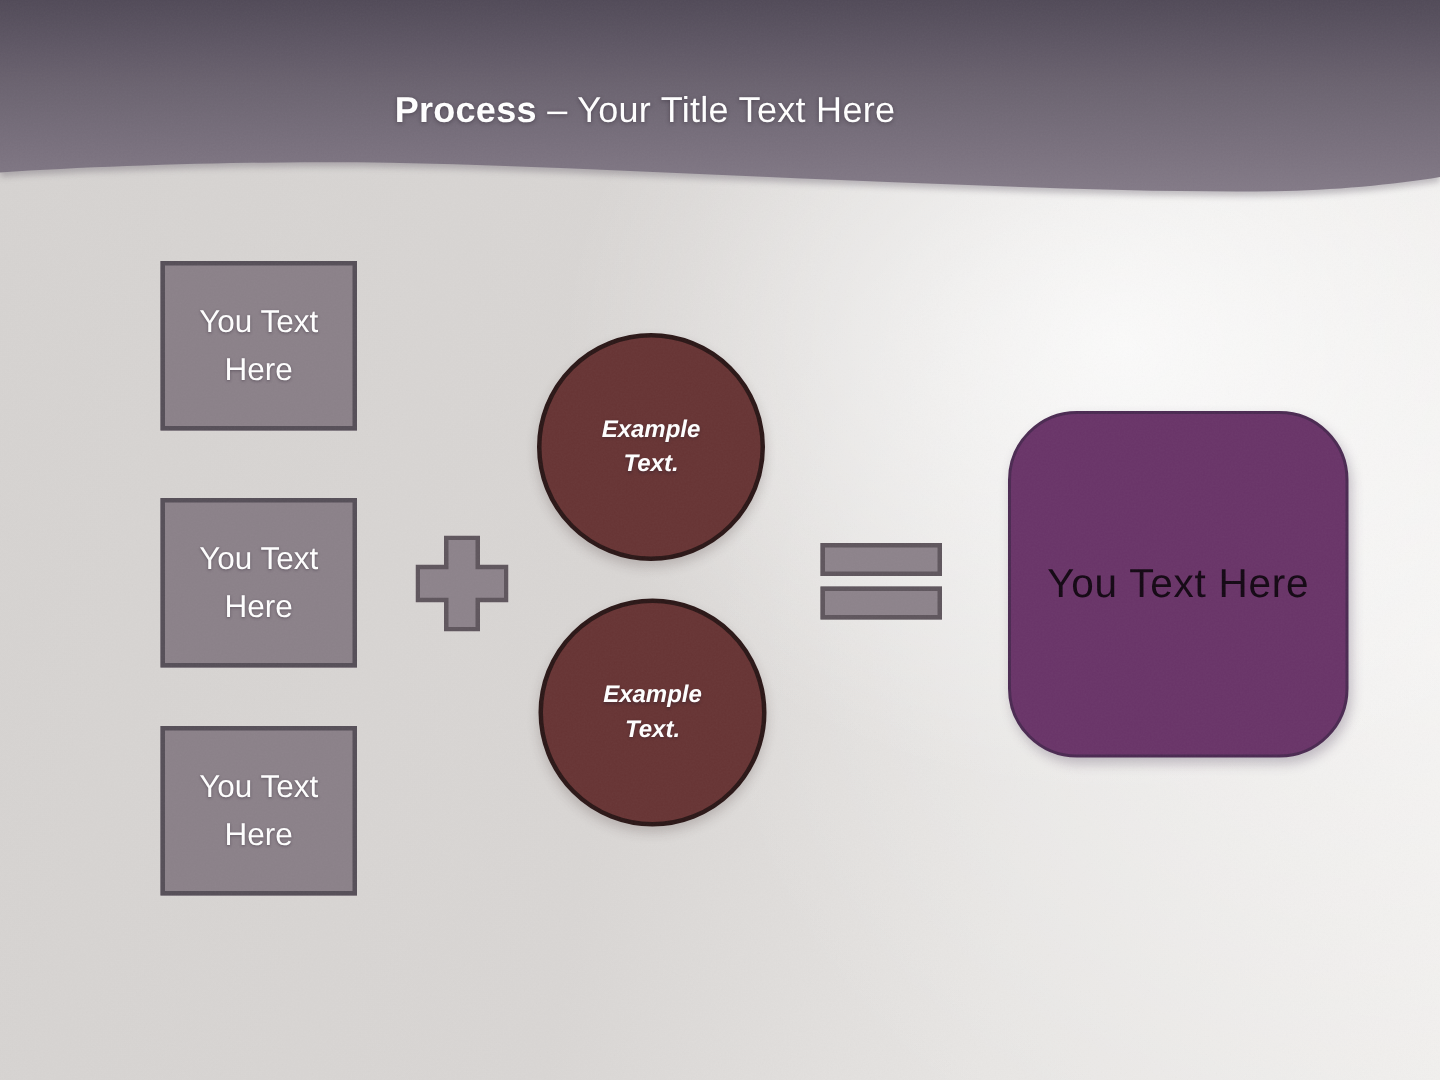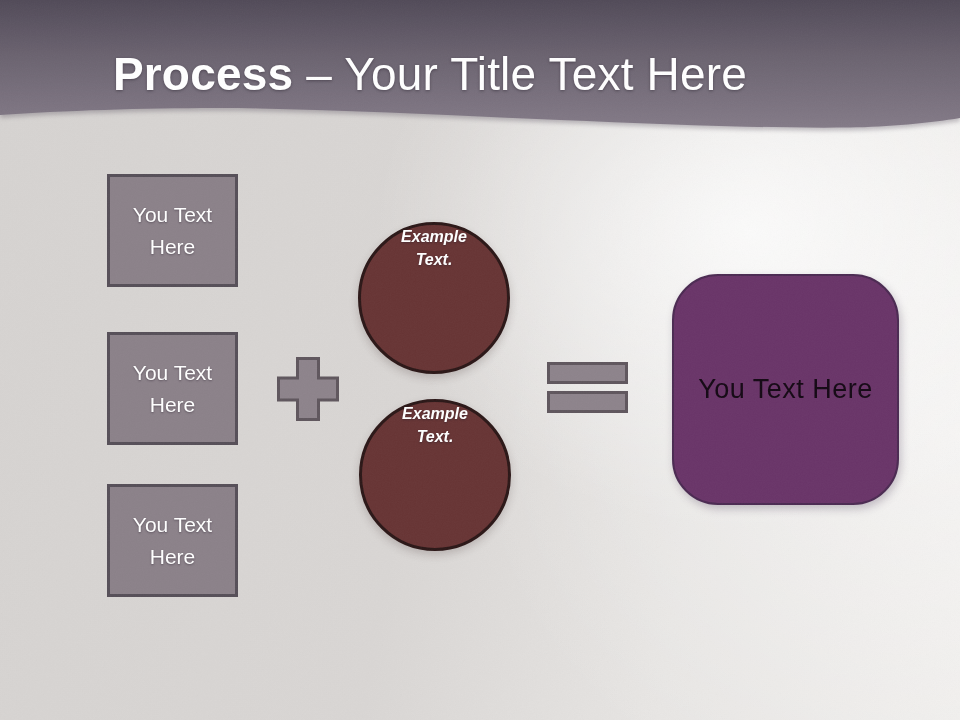--- a/index.html
+++ b/index.html
@@ -17,21 +17,21 @@
     position:absolute;inset:0;width:100%;height:100%;
     opacity:.45;pointer-events:none;z-index:5;
   }
   .header-wave{
     position:absolute;top:0;left:0;width:960px;height:150px;z-index:1;
     filter:drop-shadow(0 3px 2px rgba(90,80,95,0.35));
   }
   .slide-title{
     position:absolute;top:52px;left:0;width:860px;
     text-align:center;z-index:2;
-    font-size:46px;line-height:44px;color:#ffffff;
+    font-size:24px;line-height:44px;color:#ffffff;
     text-shadow:0 1px 3px rgba(30,25,35,0.45);
     letter-spacing:.2px;
   }
   .slide-title .bold{font-weight:bold;}
   .shape-text{
     text-align:center;color:#ffffff;
     text-shadow:0 1px 2px rgba(40,30,45,0.45);
   }
   .input-box{
     position:absolute;left:107px;width:131px;height:113px;
@@ -46,21 +46,21 @@
   .equals-shape{position:absolute;left:547px;top:362px;z-index:3;}
   .equals-bar{
     width:81px;height:22px;box-sizing:border-box;
     background:#8d838b;border:3px solid #5f565d;
     margin-bottom:7px;
   }
   .example-circle{
     position:absolute;width:146px;height:146px;border-radius:50%;
     box-sizing:content-box;
     background:#673434;border:3px solid #2b1717;
-    display:flex;justify-content:center;
+    display:flex;align-items:center;justify-content:center;
     box-shadow:0 4px 8px rgba(60,40,40,0.22);
     z-index:3;
   }
   .circle1{left:358px;top:222px;}
   .circle2{left:359px;top:399px;}
   .example-circle .shape-text{
     font-size:16px;font-weight:bold;font-style:italic;
     line-height:23px;width:100px;
   }
   .result-box{

